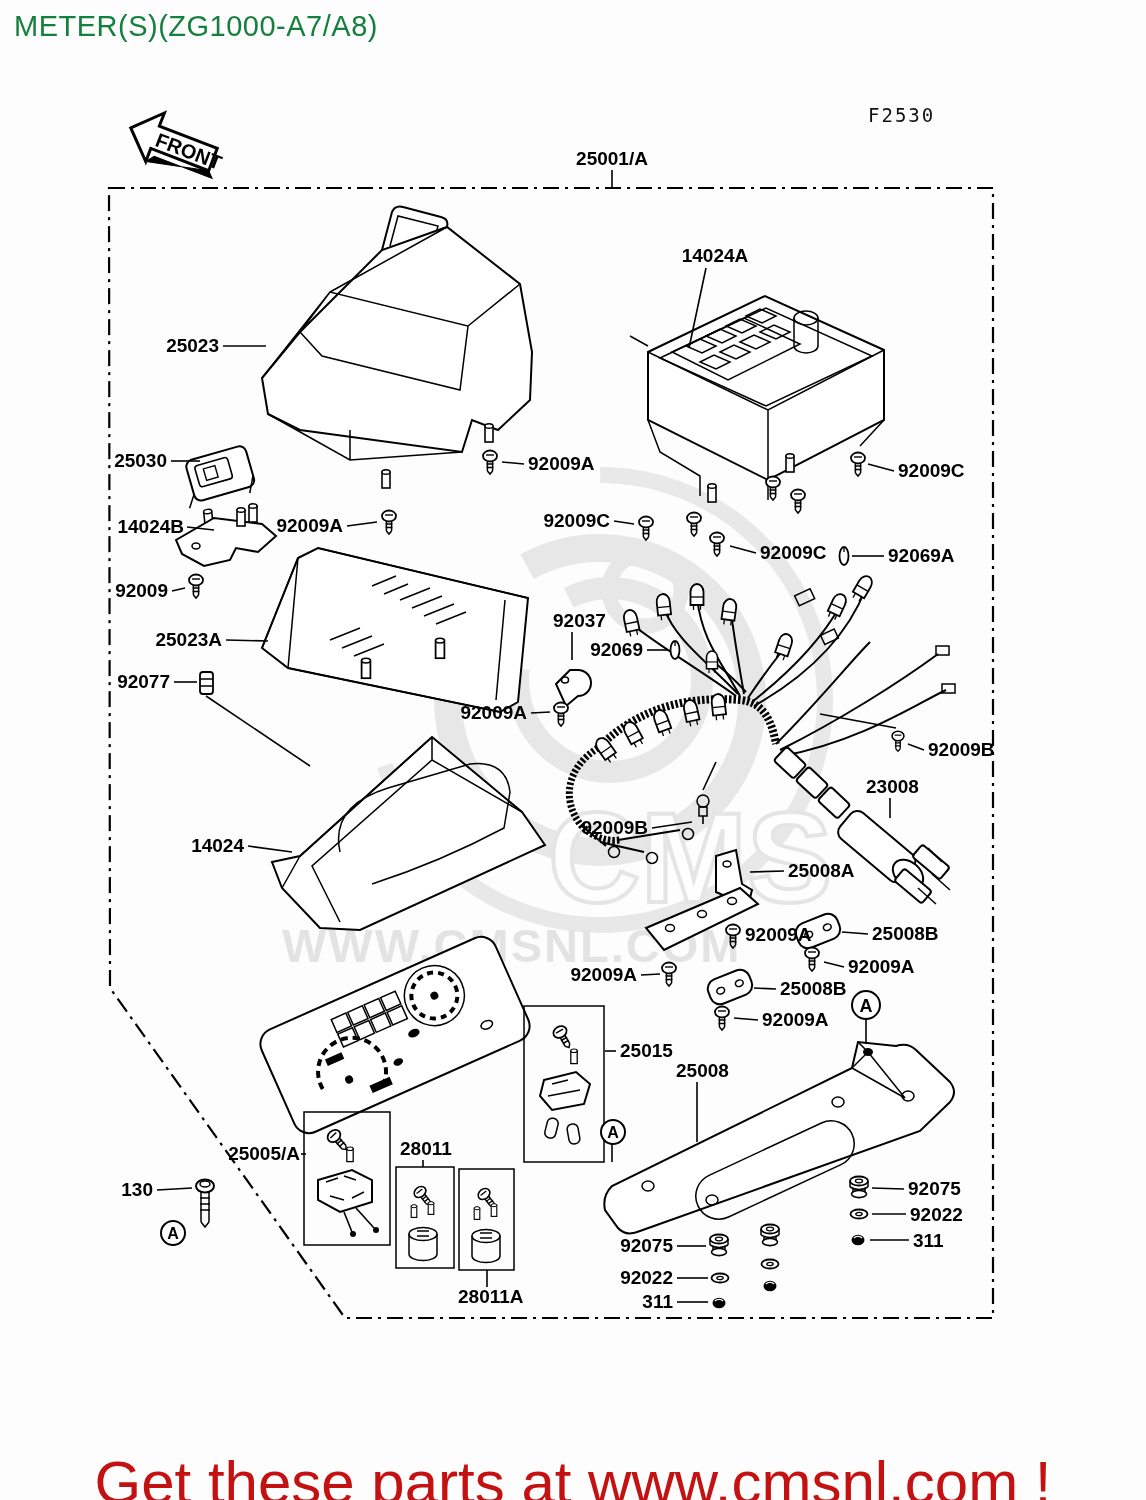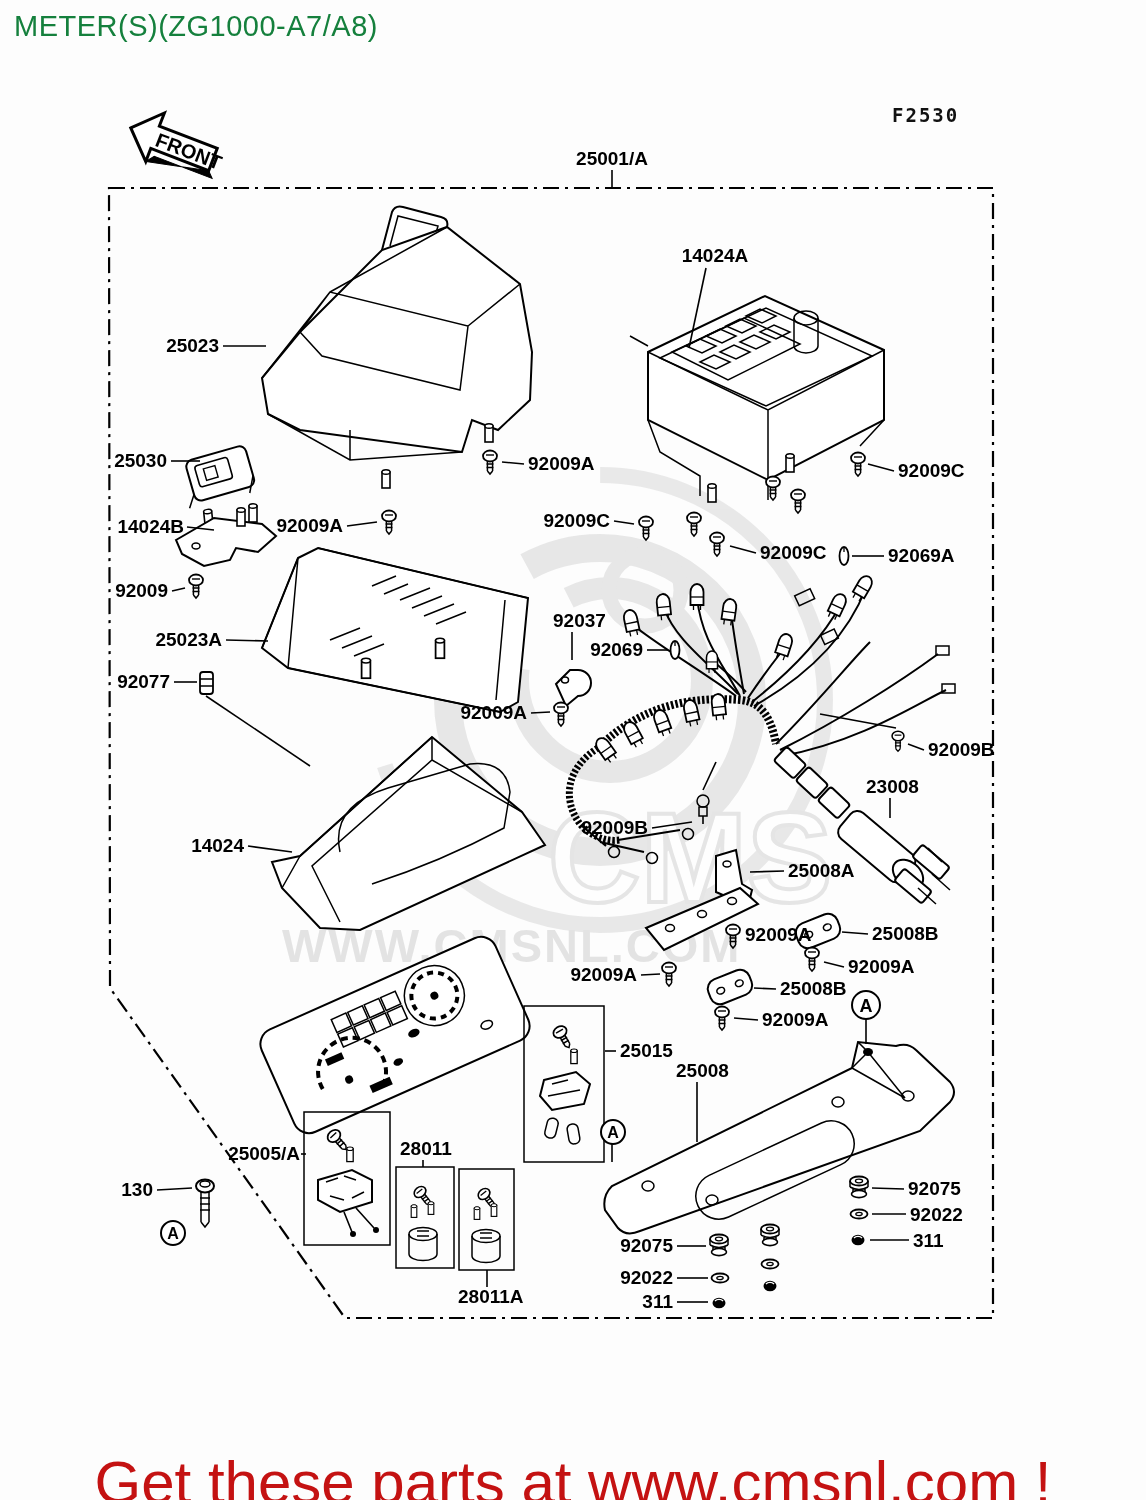--- a/index.html
+++ b/index.html
@@ -1,20 +1,20 @@
 <!DOCTYPE html>
 <html><head>
 <meta charset="utf-8">
 <style>
   html,body{margin:0;padding:0;background:#fff;}
   .stage{position:relative;width:1146px;height:1500px;background:#fdfdfd;overflow:hidden;
          font-family:"Liberation Sans",sans-serif;}
   .title{position:absolute;left:14px;top:10px;font-size:29px;color:#15803d;letter-spacing:0.5px;}
-  .figcode{position:absolute;left:892px;top:104px;font-family:"DejaVu Sans Mono",monospace;
-           font-weight:bold;font-size:19px;color:#111;letter-spacing:2px;}
+  .figcode{position:absolute;left:868px;top:104px;font-family:"DejaVu Sans Mono",monospace;
+           font-weight:normal;font-size:19px;color:#111;letter-spacing:2px;}
   .footer{position:absolute;left:0;right:0;top:1448px;text-align:center;font-size:60px;
           color:#c41212;}
   svg{position:absolute;left:0;top:0;}
   .lbl{font:bold 19px "Liberation Sans",sans-serif;fill:#000;}
   .mid{text-anchor:middle}
   .end{text-anchor:end}
   .ln{stroke:#000;stroke-width:1.6;}
   .otl{fill:#fff;stroke:#000;stroke-width:2;}
   .otl15{fill:none;stroke:#000;stroke-width:1.5;}
   .wm{fill:#cfcfcf;}

